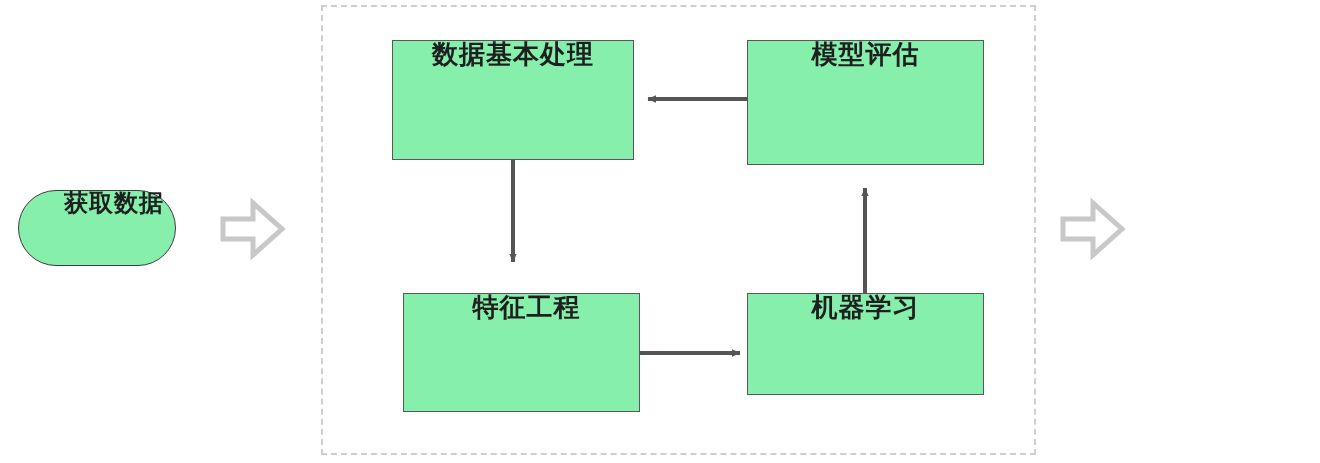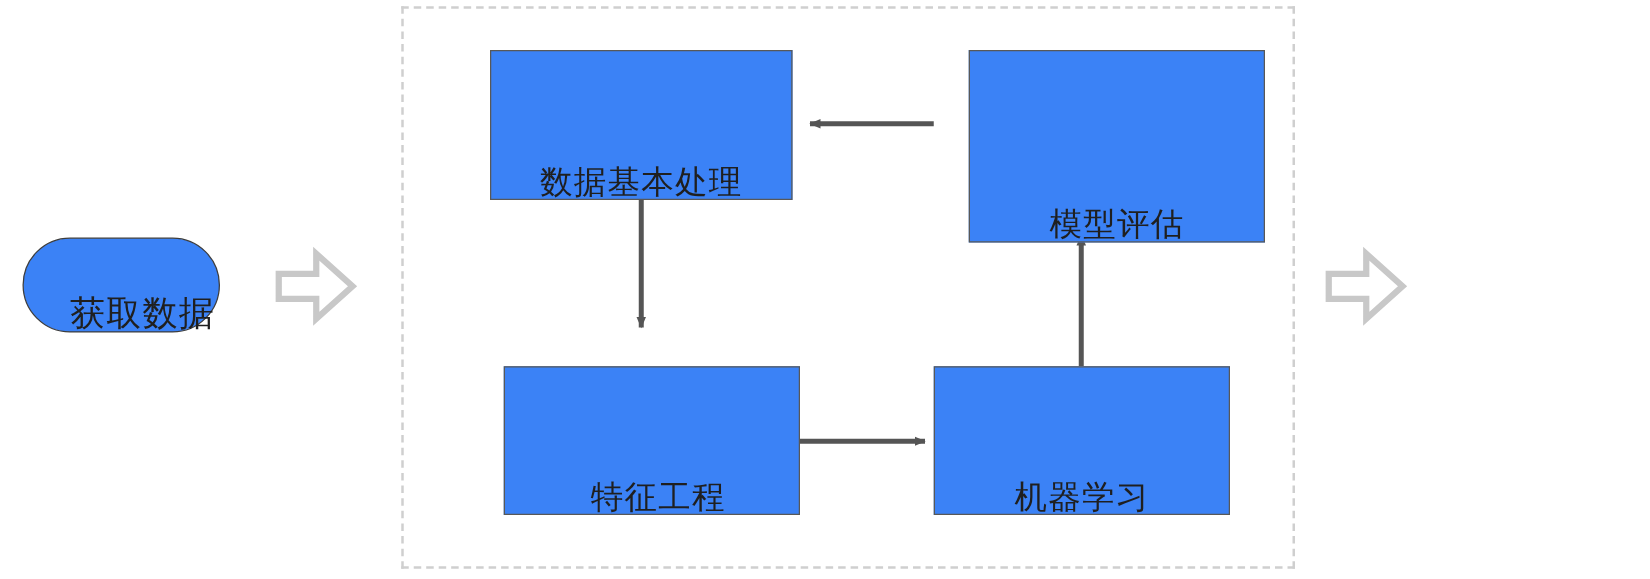--- a/index.html
+++ b/index.html
@@ -21,40 +21,41 @@
     position: absolute;
     left: 0;
     top: 0;
     width: 1320px;
     height: 463px;
   }
   .node {
     position: absolute;
     box-sizing: border-box;
     display: flex;
-    align-items: flex-end;
+    align-items: flex-start;
     justify-content: center;
-    background: #3b82f6;
+    background: #86efac;
+    font-weight: bold;
   }
   .node-rect {
     border: 1.6px solid #585858;
   }
   .node-pill {
     border: 1.6px solid #3d3d3d;
     border-radius: 999px;
   }
   .node-label {
     color: #1f1f1f;
     font-size: 26px;
     line-height: 1;
     letter-spacing: 1px;
     white-space: nowrap;
   }
   .pill-label {
-    font-size: 28px;
+    font-size: 24px;
     margin-left: 34px;
   }
   .dashed-group {
     position: absolute;
     box-sizing: border-box;
     border: 2px dashed #cfcfcf;
     background: transparent;
   }
   .block-arrow {
     position: absolute;
@@ -100,26 +101,26 @@
   </svg>
 
   <div class="node node-pill" style="left:18px; top:190px; width:158px; height:76px;">
     <span class="node-label pill-label">获取数据</span>
   </div>
 
   <div class="node node-rect" style="left:392px; top:40px; width:242px; height:120px;">
     <span class="node-label">数据基本处理</span>
   </div>
 
-  <div class="node node-rect" style="left:747px; top:40px; width:237px; height:154px;margin-left:28px;">
+  <div class="node node-rect" style="left:747px; top:40px; width:237px; height:125px;">
     <span class="node-label">模型评估</span>
   </div>
 
   <div class="node node-rect" style="left:403px; top:293px; width:237px; height:119px;padding-left:10px;">
     <span class="node-label">特征工程</span>
   </div>
 
-  <div class="node node-rect" style="left:747px; top:293px; width:237px; height:119px;">
+  <div class="node node-rect" style="left:747px; top:293px; width:237px; height:102px;">
     <span class="node-label">机器学习</span>
   </div>
 
 
 </div>
 
 </body></html>

